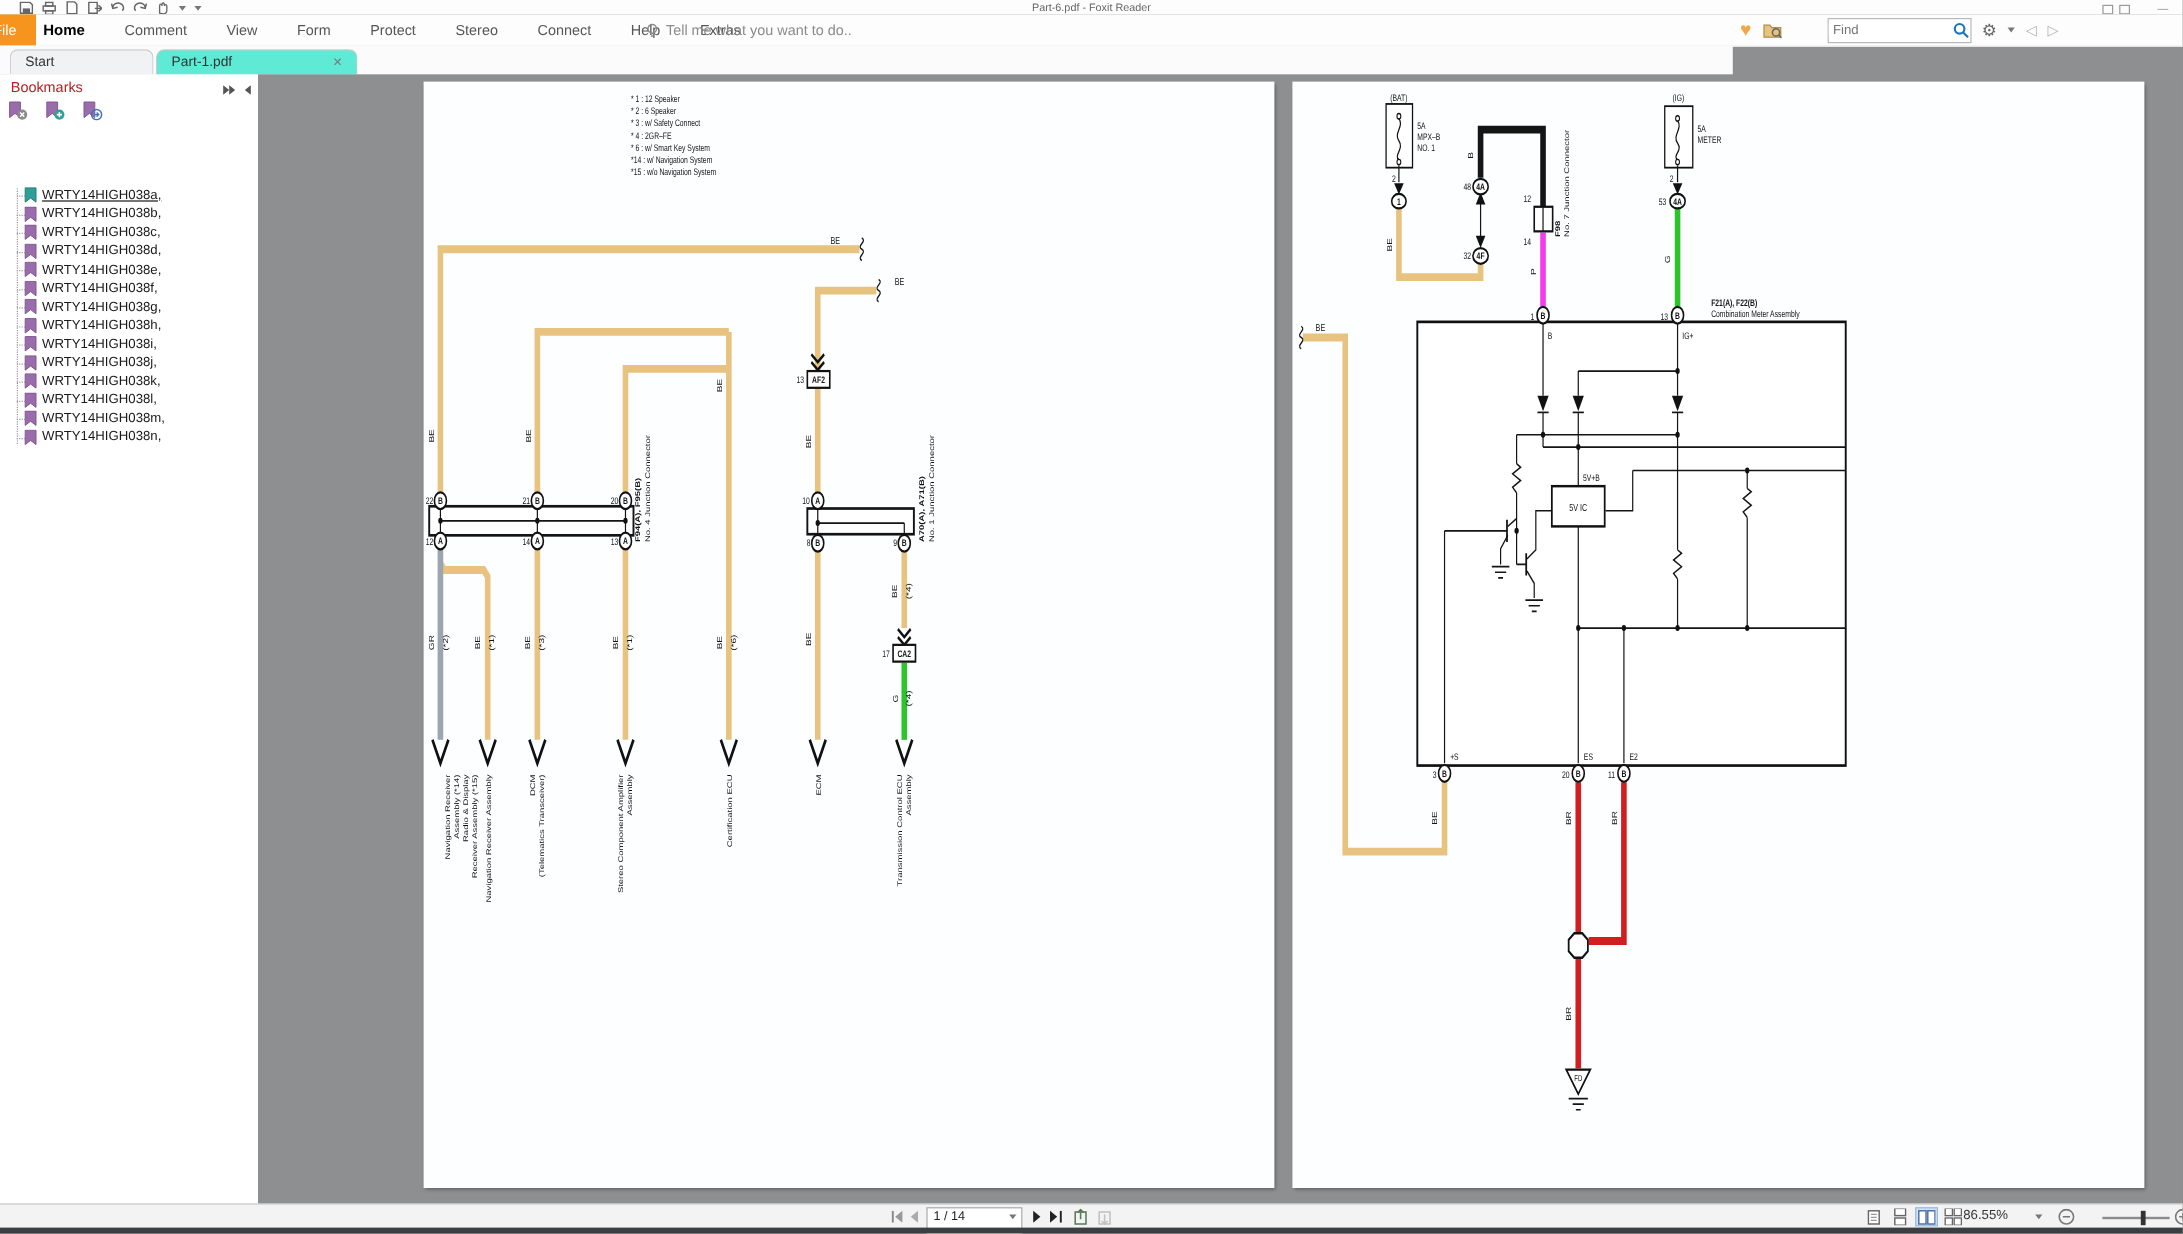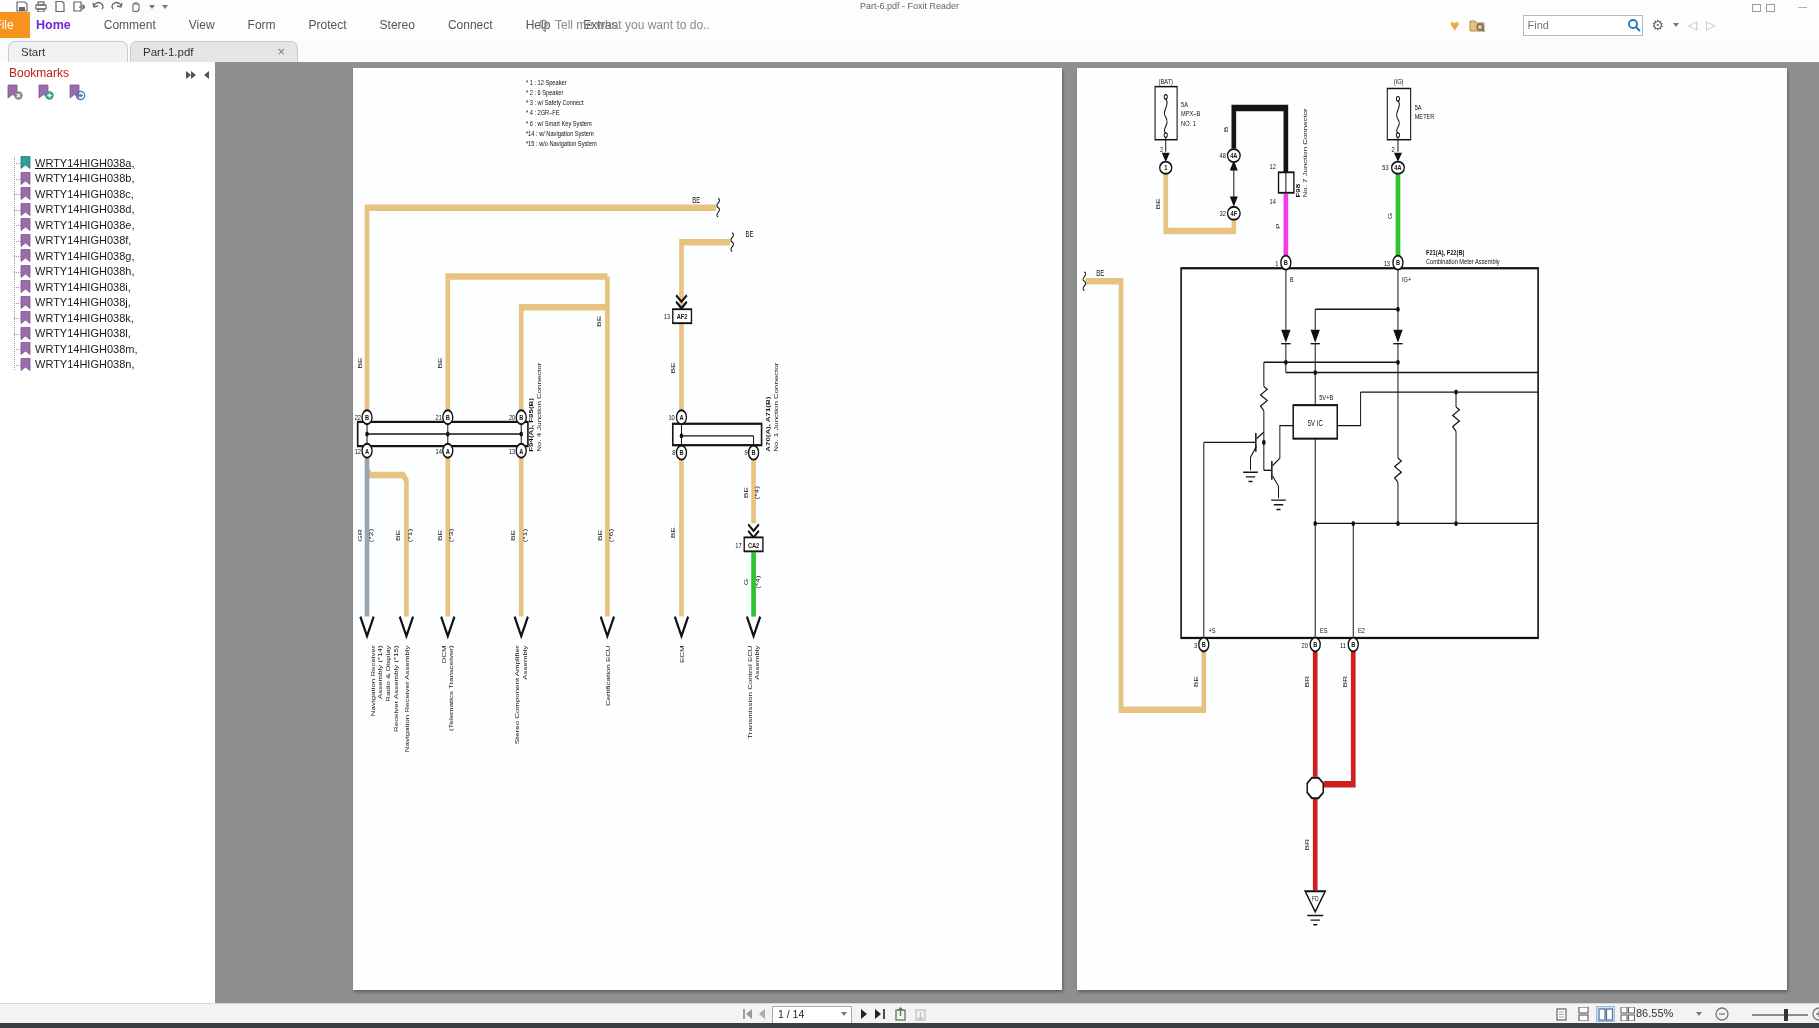--- a/index.html
+++ b/index.html
@@ -15,36 +15,36 @@
   .qico{width:12px;height:11px;display:block;}
   .caret{width:0;height:0;border-left:3px solid transparent;border-right:3px solid transparent;
          border-top:4px solid #777;display:inline-block;}
   
   #ribbon{left:0;top:12px;width:1819px;height:26px;background:#fdfdfd;border-bottom:1px solid #e4e4e4;}
   #filetab{position:absolute;left:-22px;top:0;width:52px;height:26px;background:#f7941e;color:#fff;
            font-size:12px;text-align:center;line-height:26px;}
   .menus{position:absolute;left:36px;top:0;height:26px;display:flex;align-items:center;gap:33px;
          font-size:12px;color:#555;}
   .menus span{cursor:default;}
-  .menus span.active{color:#6d28d9;font-weight:bold;font-size:12.5px;}
+  .menus span.active{color:#000000;font-weight:bold;font-size:12.5px;}
   #tellme{position:absolute;left:538px;top:0;height:26px;display:flex;align-items:center;gap:6px;
           font-size:12px;color:#8a8a8a;}
   #ribbon-right{position:absolute;left:1450px;top:0;height:26px;display:flex;align-items:center;gap:9px;}
   #findwrap{width:118px;height:19px;border:1px solid #b9b9b9;background:#fff;display:flex;align-items:center;margin-left:28px;}
   #findwrap input{border:0;outline:0;flex:1;font-size:11px;padding:0 4px;color:#444;
                   font-family:"Liberation Sans",sans-serif;width:90px;}
   .heart{color:#efa94a;font-size:16px;line-height:13px;}
   .navchev{font-size:12px;color:#b5b5b5;}
   
-  #tabbar{left:0;top:38px;width:1819px;height:24px;background:#fbfbfc;border-bottom:1px solid #d8d8d8;}
+  #tabbar{left:0;top:38px;width:1444px;height:24px;background:#fbfbfc;border-bottom:1px solid #d8d8d8;}
   .doctab{position:absolute;top:3px;height:21px;border:1px solid #c9c9c9;border-bottom:none;
           border-radius:7px 7px 0 0;font-size:11.5px;color:#333;display:flex;align-items:center;
           padding:0 12px;box-sizing:border-box;}
   #tab-start{left:8px;width:120px;background:#f1f2f3;}
-  #tab-doc{left:130px;width:168px;background:#e5e5e5;justify-content:space-between;}
+  #tab-doc{left:130px;width:168px;background:#5eead4;justify-content:space-between;}
   #tab-doc .close{color:#777;font-size:13px;line-height:10px;}
   
   #sidebar{left:0;top:62px;width:215px;height:941px;background:#fff;border-right:1px solid #b7b7b7;}
   #bmhead{position:absolute;left:0;top:0;width:215px;height:20px;font-size:12px;color:#b91c1c;}
   #bmhead .t{position:absolute;left:9px;top:4px;}
   .tri-r{width:0;height:0;border-top:4px solid transparent;border-bottom:4px solid transparent;
          border-left:5px solid #555;display:inline-block;}
   .tri-l{width:0;height:0;border-top:4px solid transparent;border-bottom:4px solid transparent;
          border-right:5px solid #555;display:inline-block;}
   #bmtools{position:absolute;left:6px;top:22px;height:22px;display:flex;gap:13px;}

